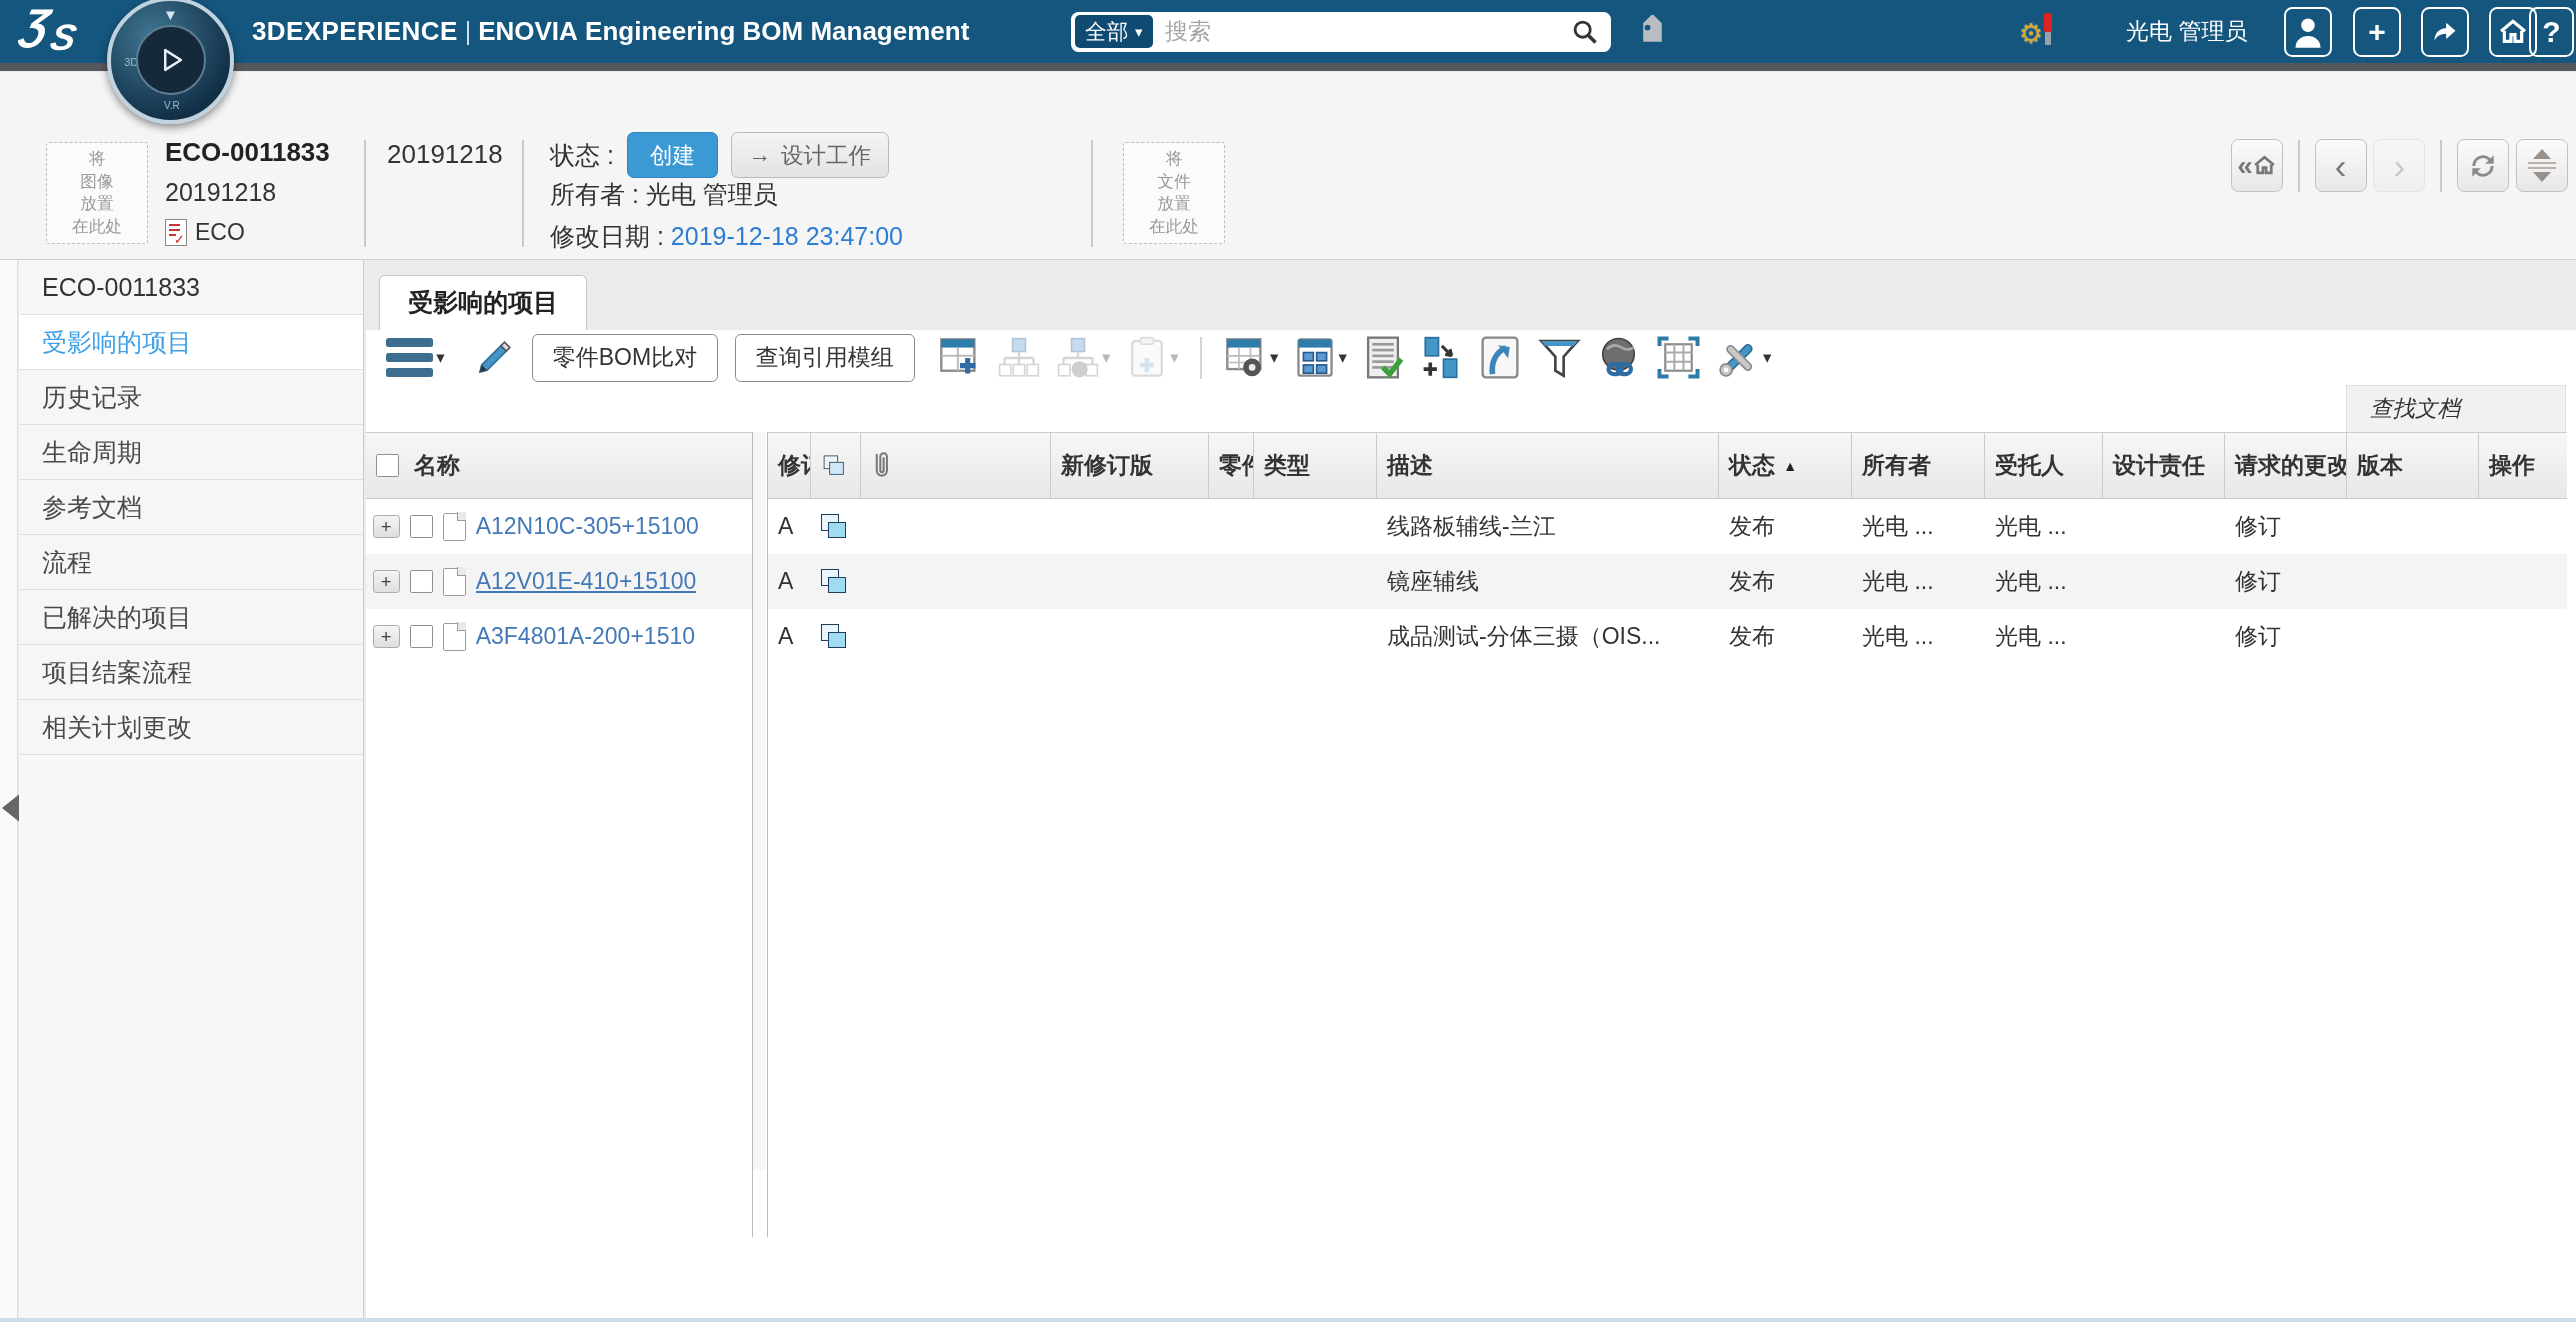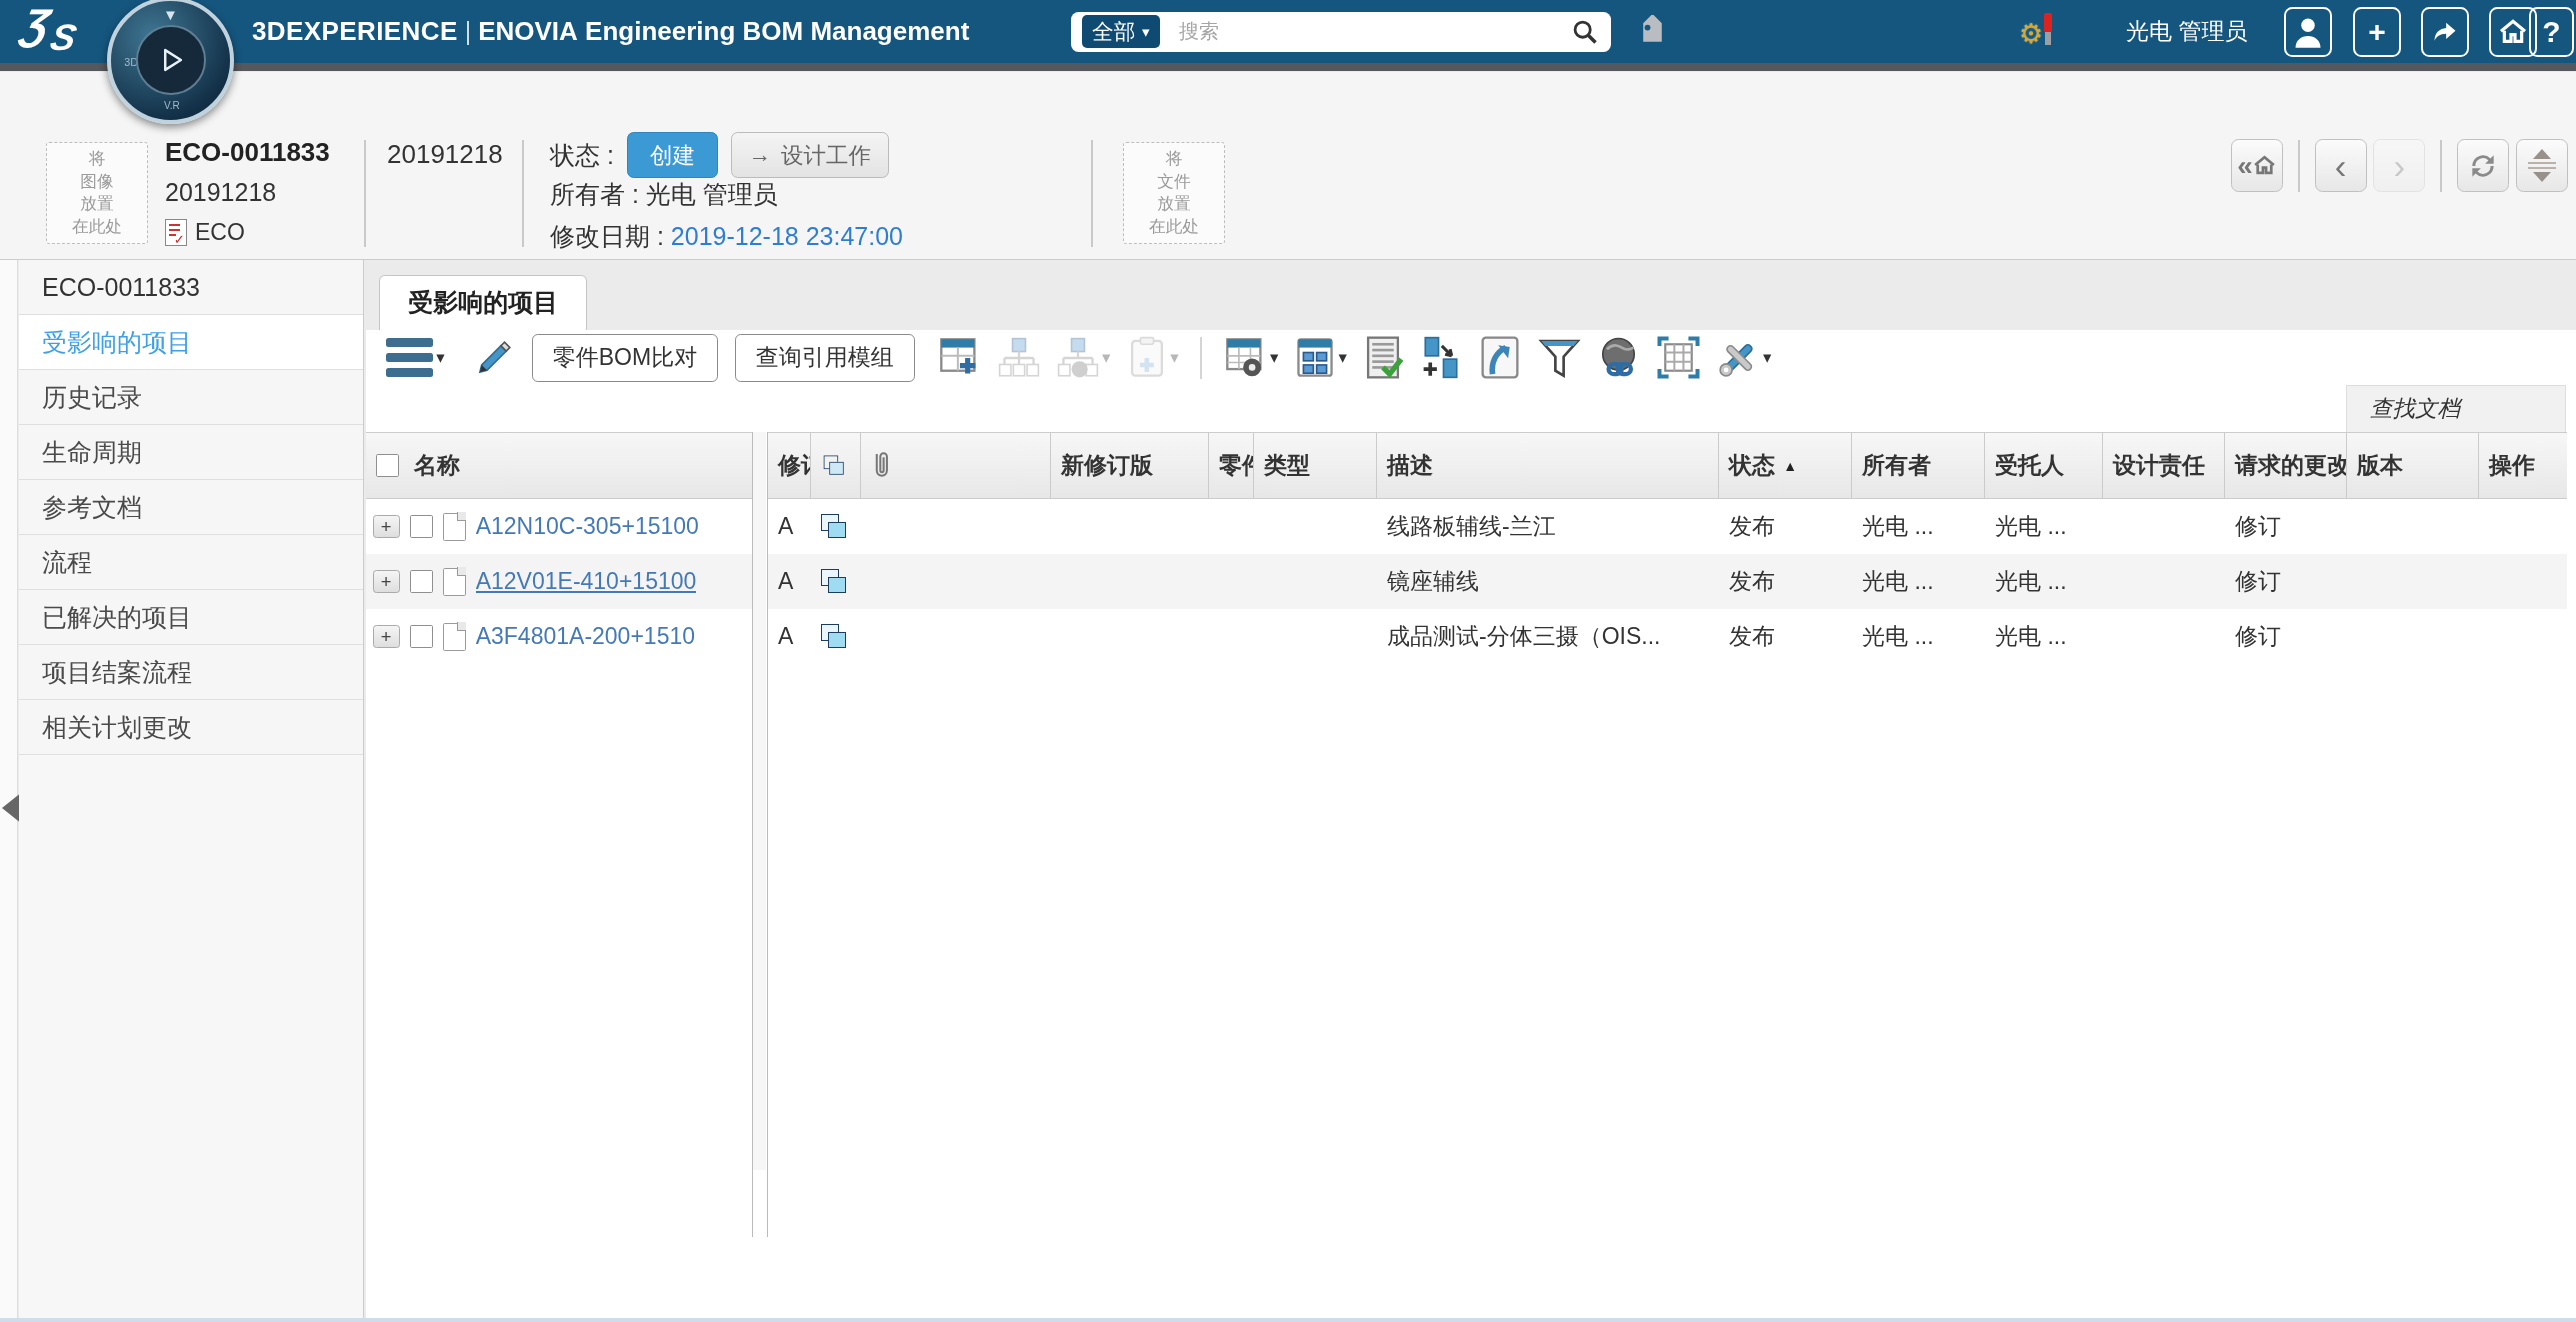--- a/index.html
+++ b/index.html
@@ -23,24 +23,24 @@
   .compass .lbl3d { position:absolute; left:13.3px; top:55px; font-size:10.8px; color:#9FBACB; }
   .compass .lblvr { position:absolute; left:53px; bottom:8.3px; font-size:10px; color:#9FBACB;margin-top:20px; }
   .top-title { position:absolute; left:252px; top:0; height:63px; display:flex; align-items:center; gap:7px; color:#FFF; z-index:41; }
   .top-title .brand { font-size:26px; font-weight:bold; letter-spacing:0.4px; }
   .top-title .pipe { font-size:25px; color:#CFE0EA; font-weight:300; }
   .top-title .app b { font-size:26px; }
   .top-title .app { font-size:26px; font-weight:bold; }
   .top-title .app .rest { font-weight:bold; }
   .searchbar { position:absolute; left:1071px; top:11.7px; width:540px; height:40px; background:#FFF; border-radius:7.5px;
     display:flex; align-items:center; z-index:41; }
-  .scope-btn { margin:11px; height:33px; background:#0F4A73; color:#FFF; border:none; border-radius:5px;
+  .scope-btn { margin:4px; height:33px; background:#0F4A73; color:#FFF; border:none; border-radius:5px;
     font-size:21.7px; padding:0 10px; display:flex; align-items:center; gap:6.7px; cursor:pointer; font-family:inherit; }
   .scope-btn .caret { font-size:15px; }
-  .search-input { flex:1; border:none; outline:none; font-size:20px; color:#444; padding:0 8.3px; min-width:0; font-family:inherit; }
+  .search-input { flex:1; border:none; outline:none; font-size:23px; color:#444; padding:0 8.3px; min-width:0; font-family:inherit; }
   .search-input::placeholder { color:#A5A5A5; }
   .mag { margin-right:11.7px; }
   .tag-icon { position:absolute; left:1635px; top:15px; z-index:41; }
   .mini-tools { position:absolute; left:2019px; top:11.7px; z-index:41; width:38px; height:38px; }
   .mini-tools .gear { position:absolute; left:0; top:6.7px; font-size:27px; color:#D8A92E; text-shadow:0 0 1.7px #7FA8C4; }
   .mini-tools .stick { position:absolute; left:25px; top:1.7px; width:7.5px; height:18.3px; background:#D22; border-radius:1.7px; }
   .mini-tools .stick2 { position:absolute; left:26px; top:20px; width:5.8px; height:13.3px; background:#9AA0A6; }
   .top-user { position:absolute; left:2126px; top:0; height:63px; display:flex; align-items:center; color:#FFF; font-size:23px; z-index:41; }
   .tb-btn { position:absolute; top:6.7px; width:48px; height:50px; border:2.5px solid #FFF; border-radius:8.3px; color:#FFF;
     display:flex; align-items:center; justify-content:center; font-size:30px; font-weight:bold; z-index:41; cursor:pointer; background:transparent; }

